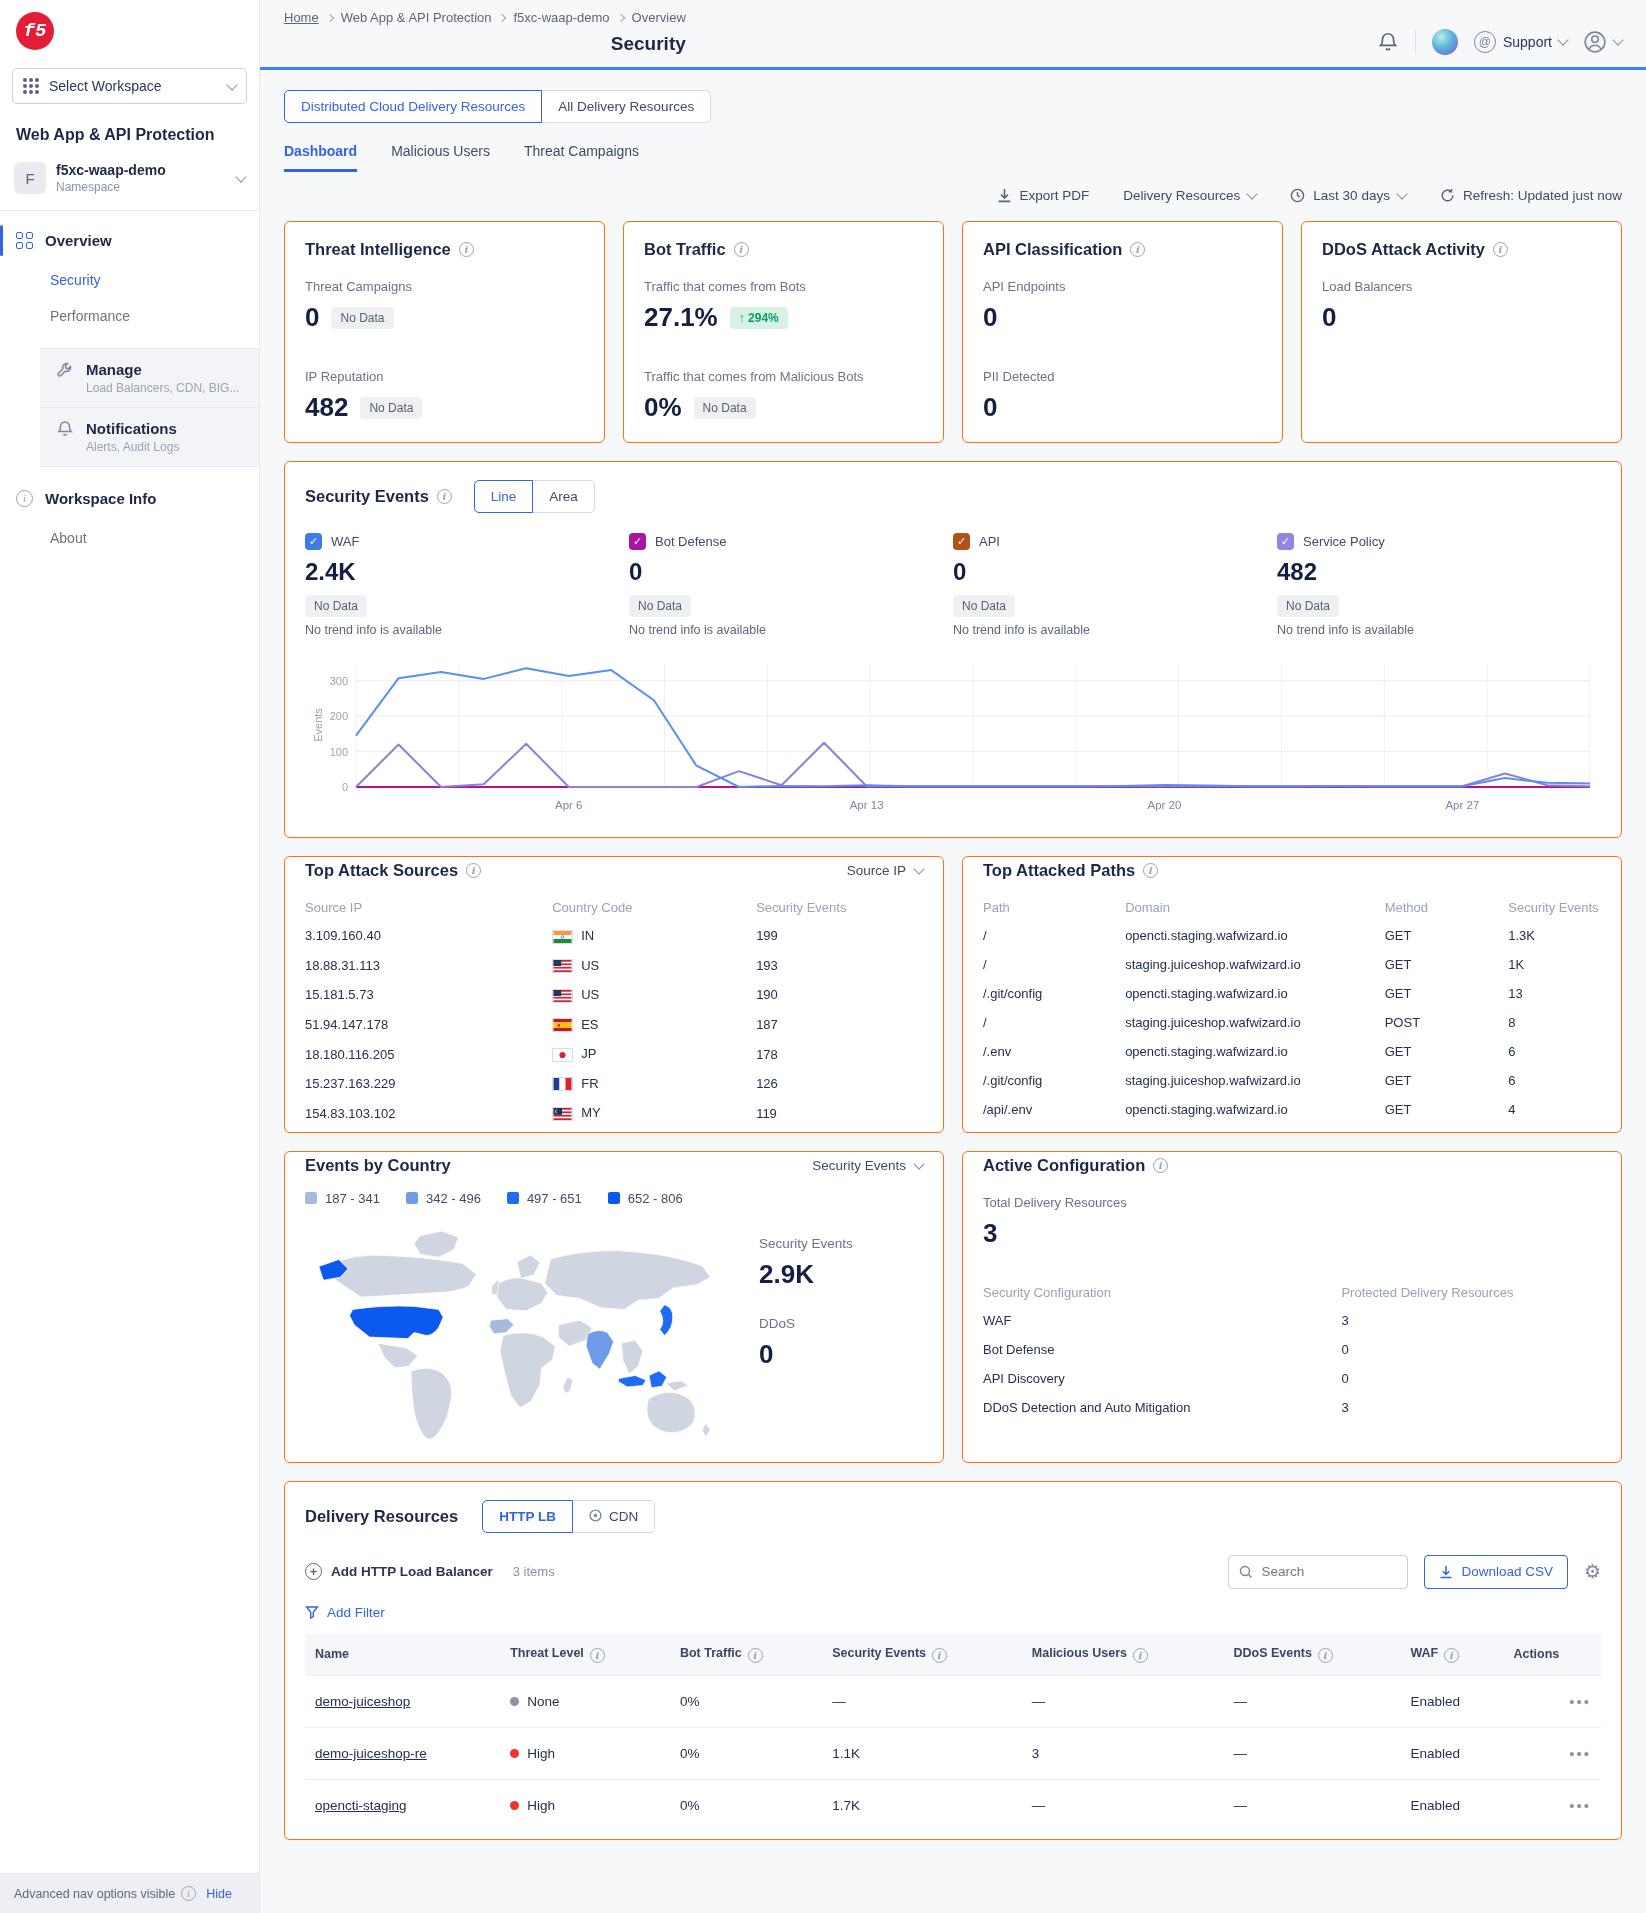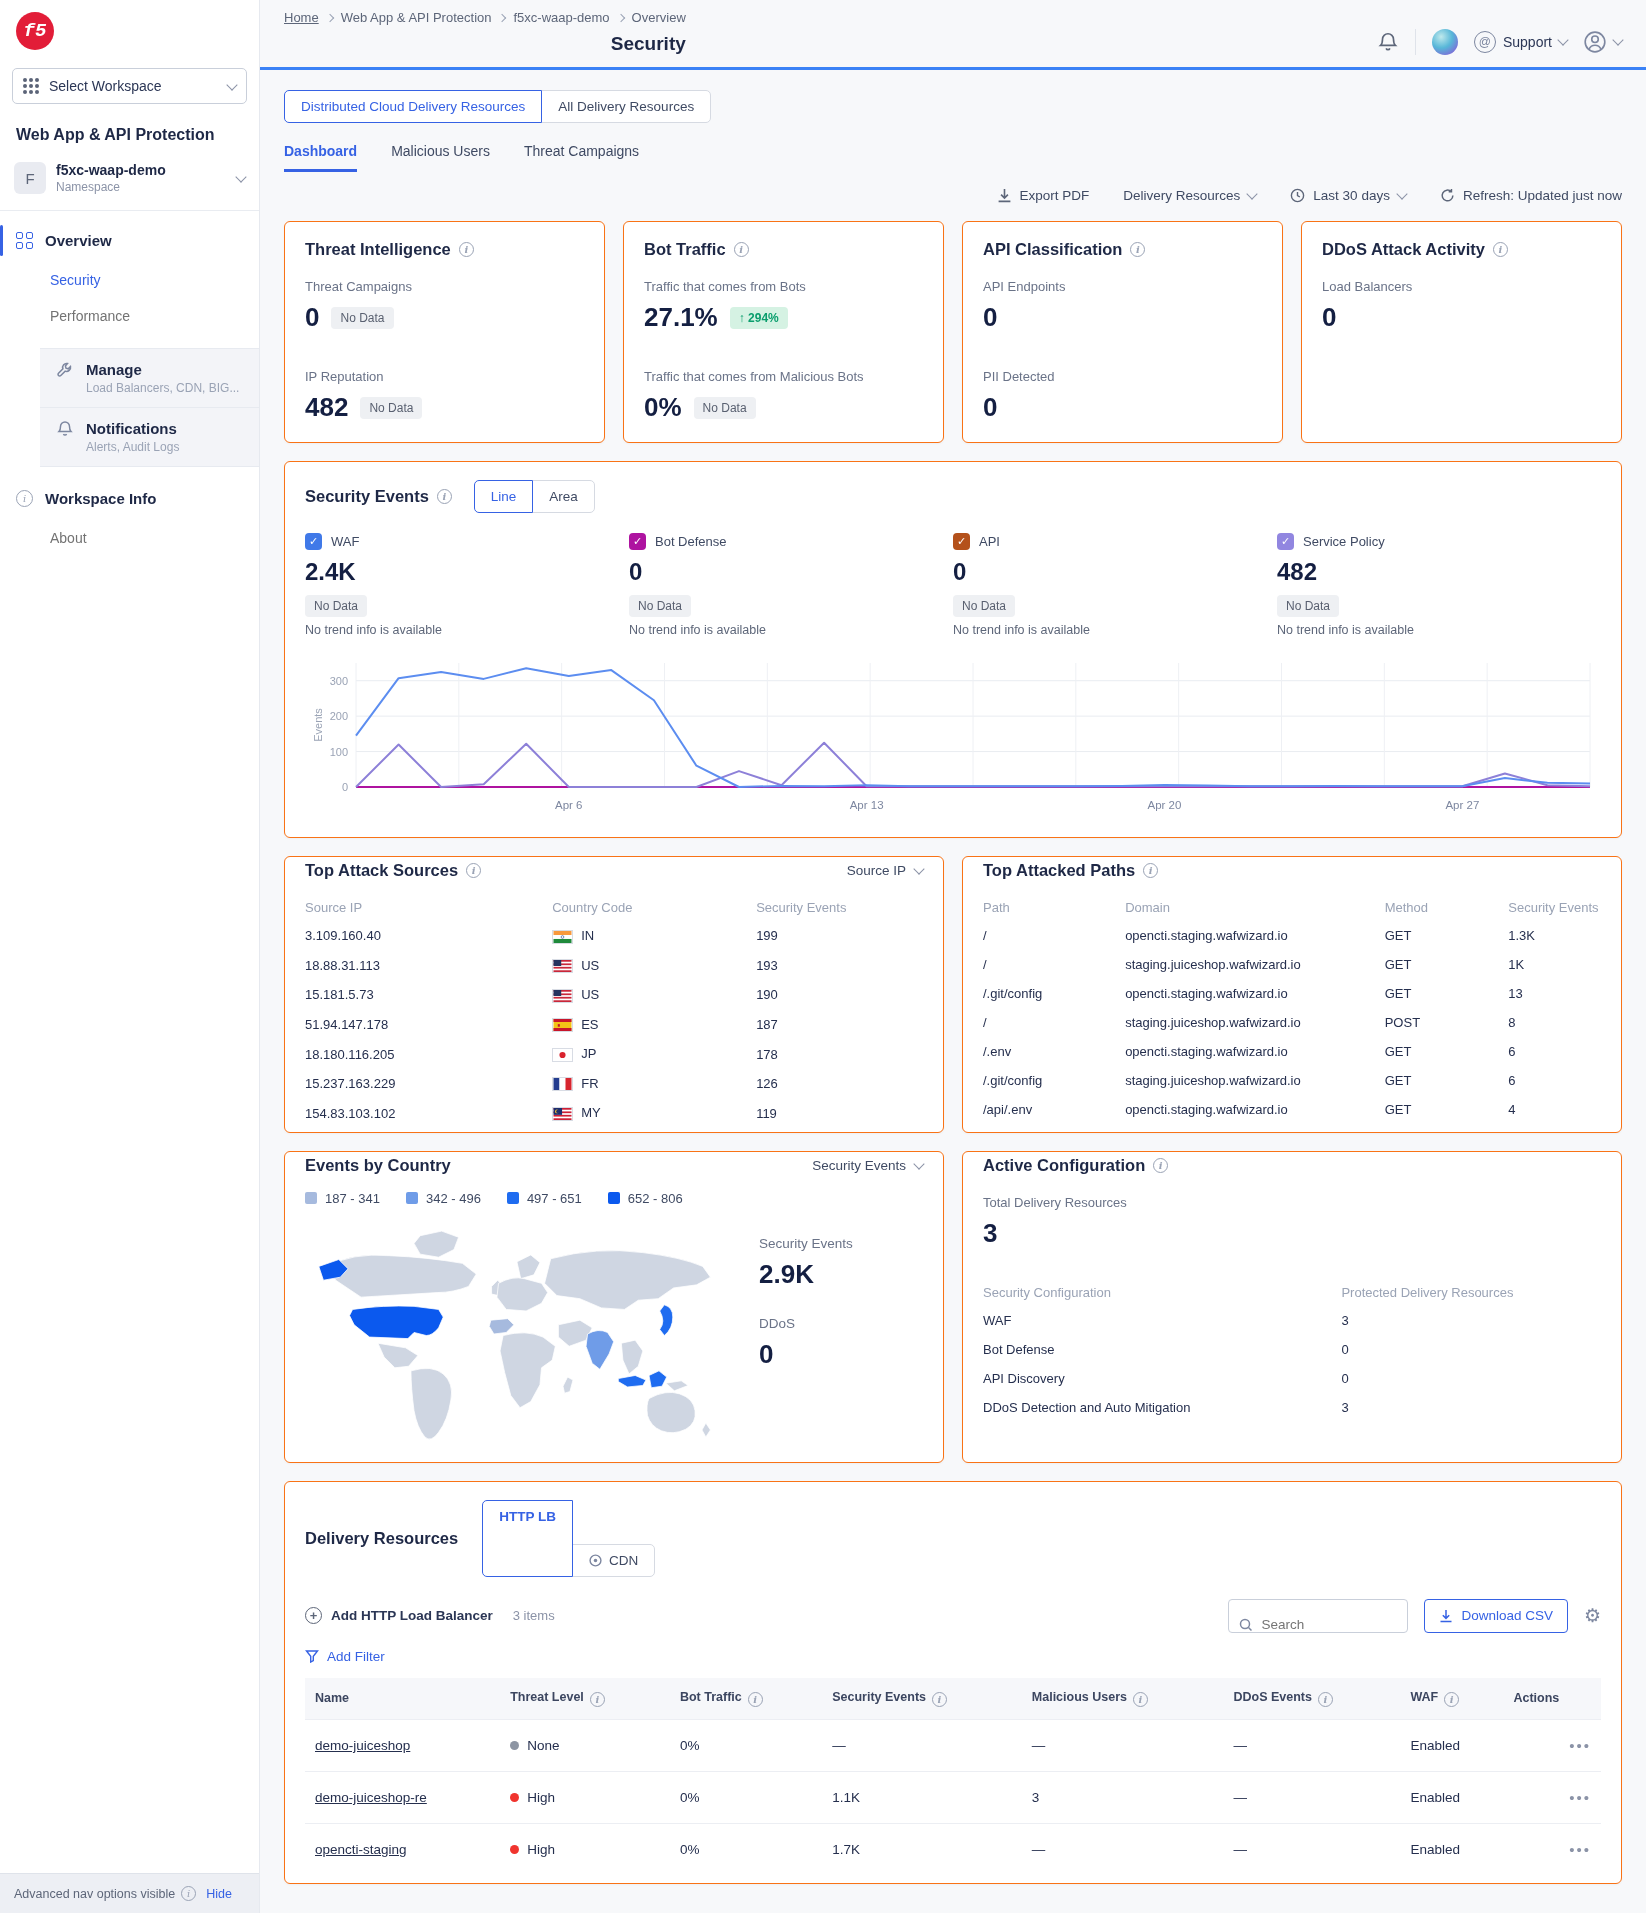--- a/index.html
+++ b/index.html
@@ -114,21 +114,21 @@
   .dr-card { margin-top:18px; padding:18px 20px 8px; }
   .dr-head { display:flex; align-items:center; gap:24px; }
   .dr-actions { display:flex; align-items:center; justify-content:space-between; margin-top:22px; }
   .dr-left { display:flex; align-items:center; gap:20px; }
   .add-lb { display:flex; align-items:center; gap:9px; font-size:13.5px; font-weight:bold; color:#2b3655; cursor:pointer; }
   .plus-ic { width:17px; height:17px; border-radius:50%; border:1.4px solid #5d6679; color:#5d6679;
     display:flex; align-items:center; justify-content:center; font-size:13px; }
   .items-count { font-size:13px; color:#8b93a7; }
   .dr-right { display:flex; align-items:center; gap:16px; }
   .search-box { width:180px; height:34px; border:1px solid #c9cfda; border-radius:4px; display:flex;
-    align-items:flex-end; gap:8px; padding:0 10px; background:#fff; }
+    align-items:center; gap:8px; padding:0 10px; background:#fff; }
   .search-box input { border:none; outline:none; font-size:13.5px; width:130px; color:#2b3655;
     font-family:"Liberation Sans", sans-serif; background:transparent;}
   .csv-btn { height:34px; border:1px solid #3662e4; color:#3662e4; border-radius:4px; background:#fff;
     font-size:13.5px; display:flex; align-items:center; gap:8px; padding:0 14px; cursor:pointer; }
   .gear { font-size:19px; color:#7d87a0; cursor:pointer; }
   .add-filter { display:flex; align-items:center; gap:8px; color:#3662e4; font-size:13.5px; margin-top:16px; cursor:pointer; }
   .dr-table { width:100%; border-collapse:collapse; margin-top:14px; }
   .dr-table thead th { background:#f6f7fa; font-size:12.5px; color:#3c4660; text-align:left;
     padding:12px 10px; font-weight:bold; }
   .dr-table thead th .info-badge { margin-left:6px; vertical-align:-2px; }
@@ -690,21 +690,21 @@
     </div>
 
     
     <div class="card dr-card">
       <div class="dr-head">
         <div class="card-title">
             <span>Delivery Resources</span>
           </div>
         <div class="seg">
           <div class="seg-btn on" style="font-weight:bold;">HTTP LB</div>
-          <div class="seg-btn" style="margin-left:-1px; display:flex; align-items:center; gap:7px;margin-top:44px;">
+          <div class="seg-btn" style="margin-left:-1px; display:flex; align-items:flex-start; gap:7px;">
             <svg width="13" height="13" viewBox="0 0 12 12" fill="none" stroke="#7d87a0" stroke-width="1.3">
                 <circle cx="6" cy="6" r="5"></circle>
                 <circle cx="6" cy="6" r="1.6" fill="#7d87a0" stroke="none"></circle>
               </svg>
             <span>CDN</span>
           </div>
         </div>
       </div>
       <div class="dr-actions">
         <div class="dr-left">

